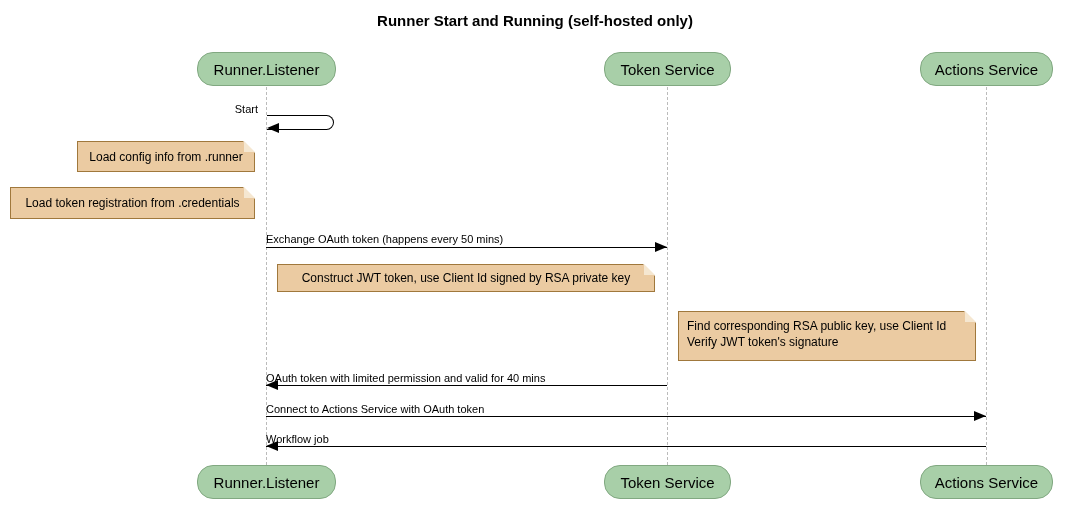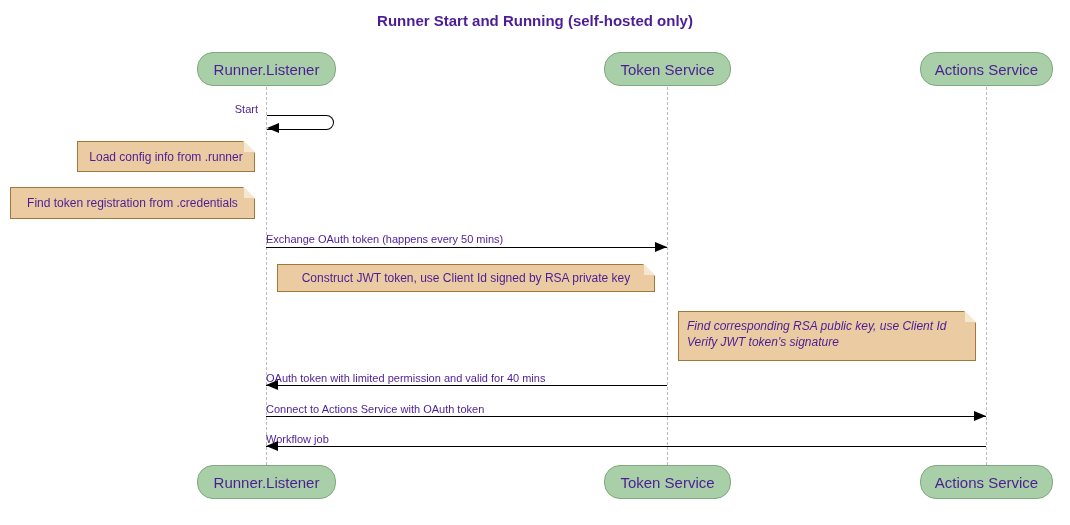--- a/index.html
+++ b/index.html
@@ -2,21 +2,21 @@
 <html style="--background: #ffffff; --participant-fill: #a8cfa8; --participant-border: #81a881; --note-fill: #ebcba2; --note-border: #a0783c; --note-fold: #f5e7d1; --lifeline: #bbbbbb; --message: #000000;"><head>
 <meta charset="utf-8">
 <style>
   html, body { margin: 0; padding: 0; background: #fff; }
   .canvas {
     position: relative;
     width: 1070px;
     height: 525px;
     background: var(--background, #ffffff);
     font-family: "Liberation Sans", sans-serif;
-    color: #4c1d95;
+    color: #000000;
     overflow: hidden;
   }
   .title {
     position: absolute;
     left: 0; top: 12px; width: 1070px;
     text-align: center;
     font-size: 15px;
     font-weight: bold;
   }
   .lifeline {
@@ -65,21 +65,20 @@
     width: 11px; height: 11px;
     background: var(--note-fold, #f5e7d1);
     clip-path: polygon(0 0, 0 100%, 100% 100%);
   }
   .note.left-text {
     justify-content: flex-start;
     align-items: flex-start;
     flex-direction: column;
     padding: 6px 0 0 8px;
     line-height: 1.35;
-    font-style: italic;
   }
   .msg-line {
     position: absolute;
     height: 0;
     border-top: 1px solid var(--message, #000000);
   }
   .arrow-right {
     position: absolute;
     width: 0; height: 0;
     border-top: 5px solid transparent;
@@ -137,21 +136,21 @@
   </div>
 
   <div class="start-label">Start</div>
   <div class="self-loop"></div>
   <div class="arrow-left" style="left:267px; top:123px;"></div>
 
   <div class="note" style="left:77px; top:141px; width:178px; height:31px;">
     <span>Load config info from .runner</span>
   </div>
   <div class="note" style="left:10px; top:187px; width:245px; height:32px;">
-    <span>Find token registration from .credentials</span>
+    <span>Load token registration from .credentials</span>
   </div>
 
   <div class="msg-label" style="left:266px; width:401px; top:233px;">Exchange OAuth token (happens every 50 mins)</div>
   <div class="msg-line" style="left:266px; top:247px; width:401px;"></div>
   <div class="arrow-right" style="left:655px; top:242px;"></div>
 
   <div class="note" style="left:277px; top:264px; width:378px; height:28px;">
     <span>Construct JWT token, use Client Id signed by RSA private key</span>
   </div>
 

